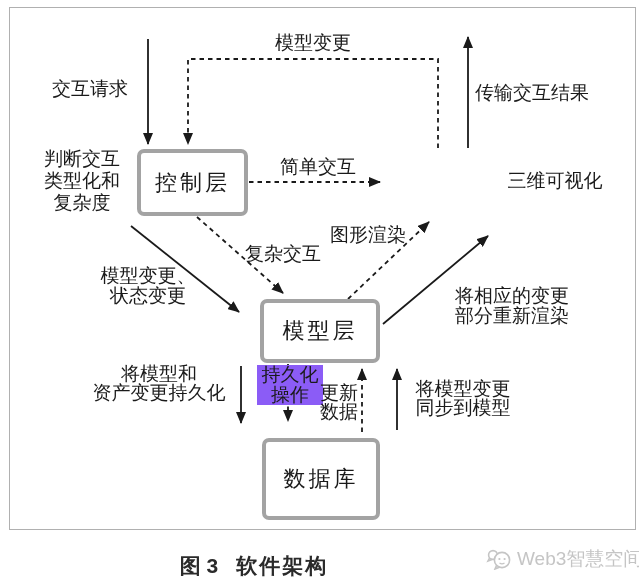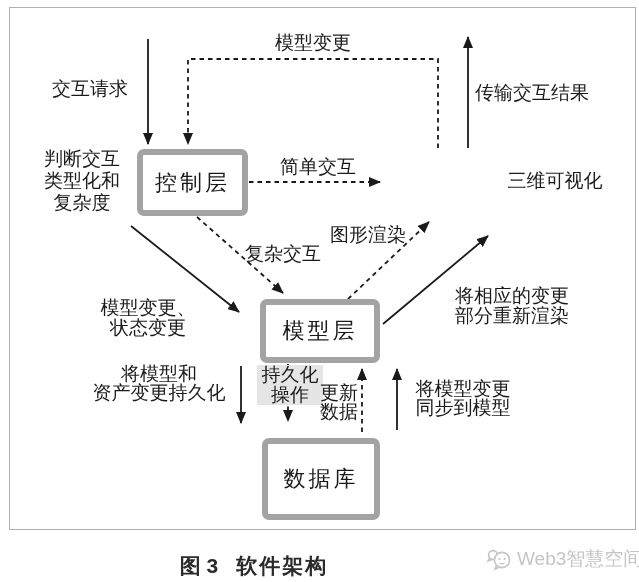--- a/index.html
+++ b/index.html
@@ -1,26 +1,26 @@
 <!DOCTYPE html>
 <html><head>
 <meta charset="utf-8">
 <style>
   html,body{margin:0;padding:0;background:#ffffff;}
   #stage{position:relative;width:639px;height:582px;background:#ffffff;overflow:hidden;
          font-family:"Liberation Serif","DejaVu Serif",serif;color:#1a1a1a;}
   #frame{position:absolute;left:9px;top:7px;width:627px;height:523px;
          border:1px solid #b0b0b0;background:#ffffff;box-sizing:border-box;}
   #edges{position:absolute;left:0;top:0;width:639px;height:582px;pointer-events:none;}
-  .node{position:absolute;box-sizing:border-box;border:6px solid #a3a3a3;border-radius:7px;
+  .node{position:absolute;box-sizing:border-box;border:4px solid #a3a3a3;border-radius:7px;
         background:#ffffff;display:flex;align-items:center;justify-content:center;
         font-size:22px;letter-spacing:3px;z-index:3;}
   .lbl{position:absolute;font-size:19px;line-height:20px;text-align:center;
        white-space:pre-line;z-index:4;}
-  .lbl.bg{background:#e5e5e5;}
+  .lbl.bg{background:#8b5cf6;}
   .lh22{line-height:22px;}
   .lh19{line-height:19px;}
   #caption{position:absolute;left:0;top:552px;width:508px;text-align:center;
            font-family:"Liberation Sans","DejaVu Sans",sans-serif;font-weight:bold;
            font-size:21px;color:#2a2a2a;z-index:4;}
   #caption .cap-title{margin-left:18px;letter-spacing:2px;}
   #watermark{position:absolute;left:486px;top:546px;display:flex;align-items:center;gap:4px;
              font-family:"Liberation Sans","DejaVu Sans",sans-serif;font-size:19px;
              color:#c5c5c5;z-index:4;white-space:nowrap;}
 </style>
@@ -60,21 +60,21 @@
   <div class="lbl" style="left:251px;top:33px;width:124px;">模型变更</div>
   <div class="lbl lh22" style="left:33px;top:148px;width:98px;">判断交互
 类型化和
 复杂度</div>
   <div class="lbl" style="left:48px;top:79px;width:84px;">交互请求</div>
   <div class="lbl" style="left:470px;top:83px;width:124px;">传输交互结果</div>
   <div class="lbl" style="left:274px;top:157px;width:88px;">简单交互</div>
   <div class="lbl" style="left:503px;top:171px;width:104px;">三维可视化</div>
   <div class="lbl" style="left:241px;top:244px;width:84px;">复杂交互</div>
   <div class="lbl" style="left:326px;top:225px;width:84px;">图形渲染</div>
-  <div class="lbl" style="left:98px;top:298px;width:100px;">模型变更、
+  <div class="lbl" style="left:98px;top:266px;width:100px;">模型变更、
 状态变更</div>
   <div class="lbl" style="left:450px;top:286px;width:124px;">将相应的变更
 部分重新渲染</div>
   <div class="lbl lh19" style="left:82px;top:364px;width:154px;">将模型和
 资产变更持久化</div>
   <div class="lbl bg" style="left:257px;top:365px;width:66px;">持久化
 操作</div>
   <div class="lbl lh19" style="left:318px;top:383px;width:42px;">更新
 数据</div>
   <div class="lbl lh19" style="left:410px;top:379px;width:106px;">将模型变更

